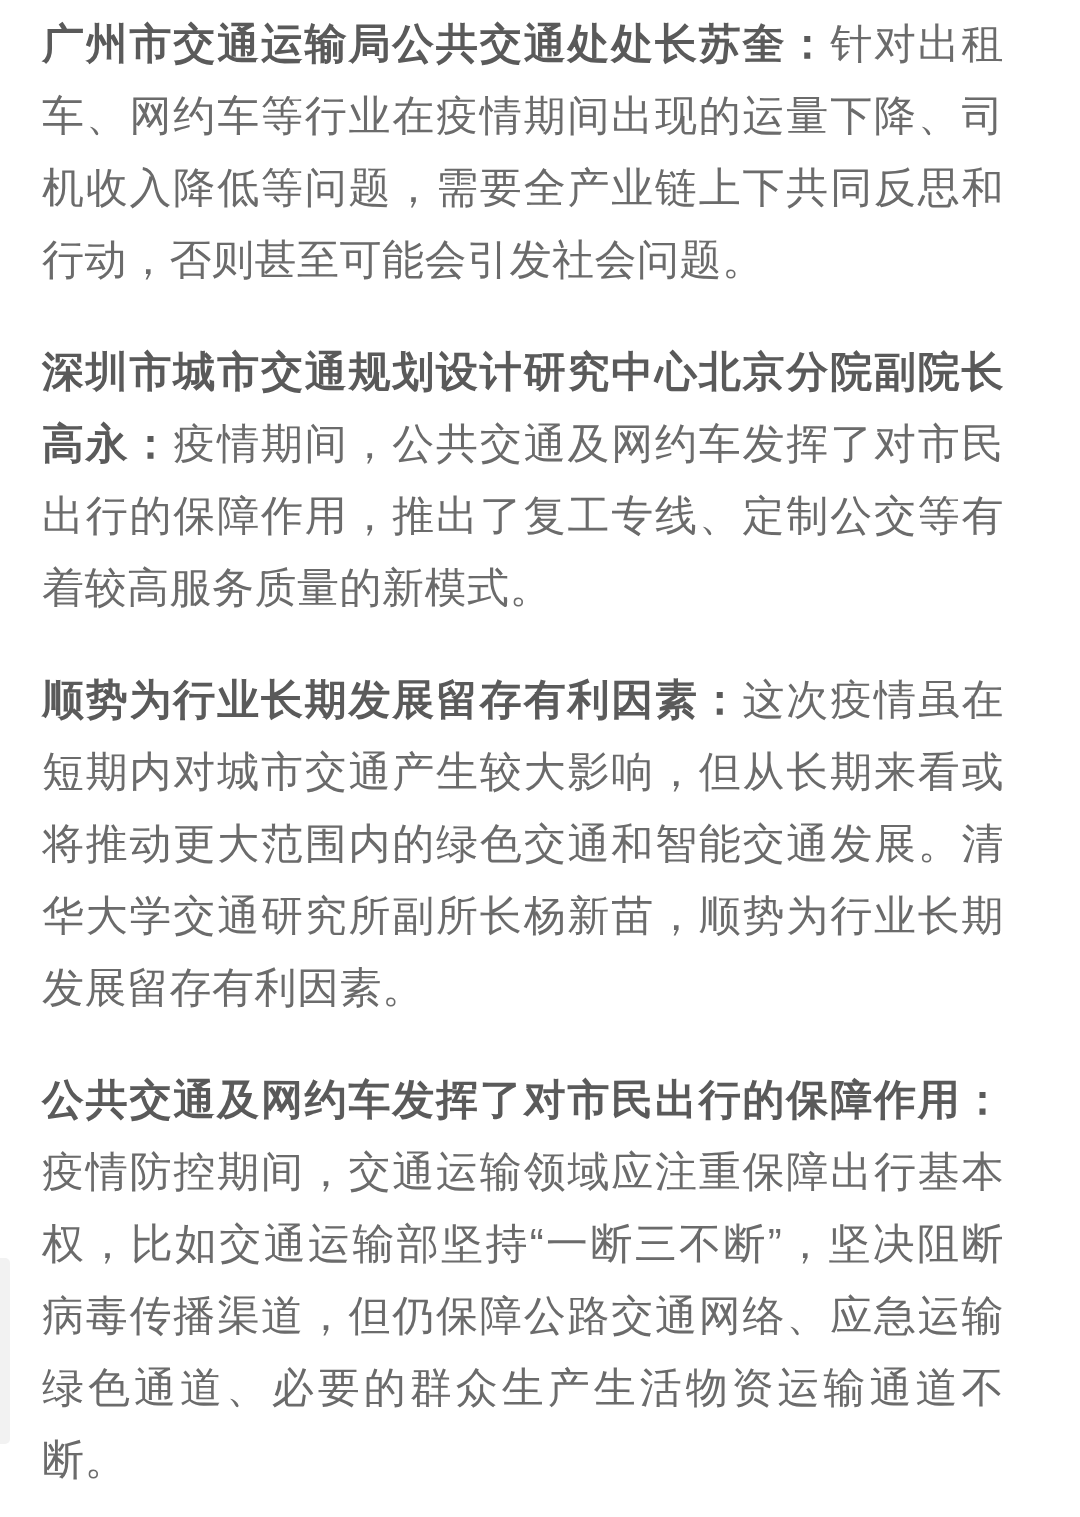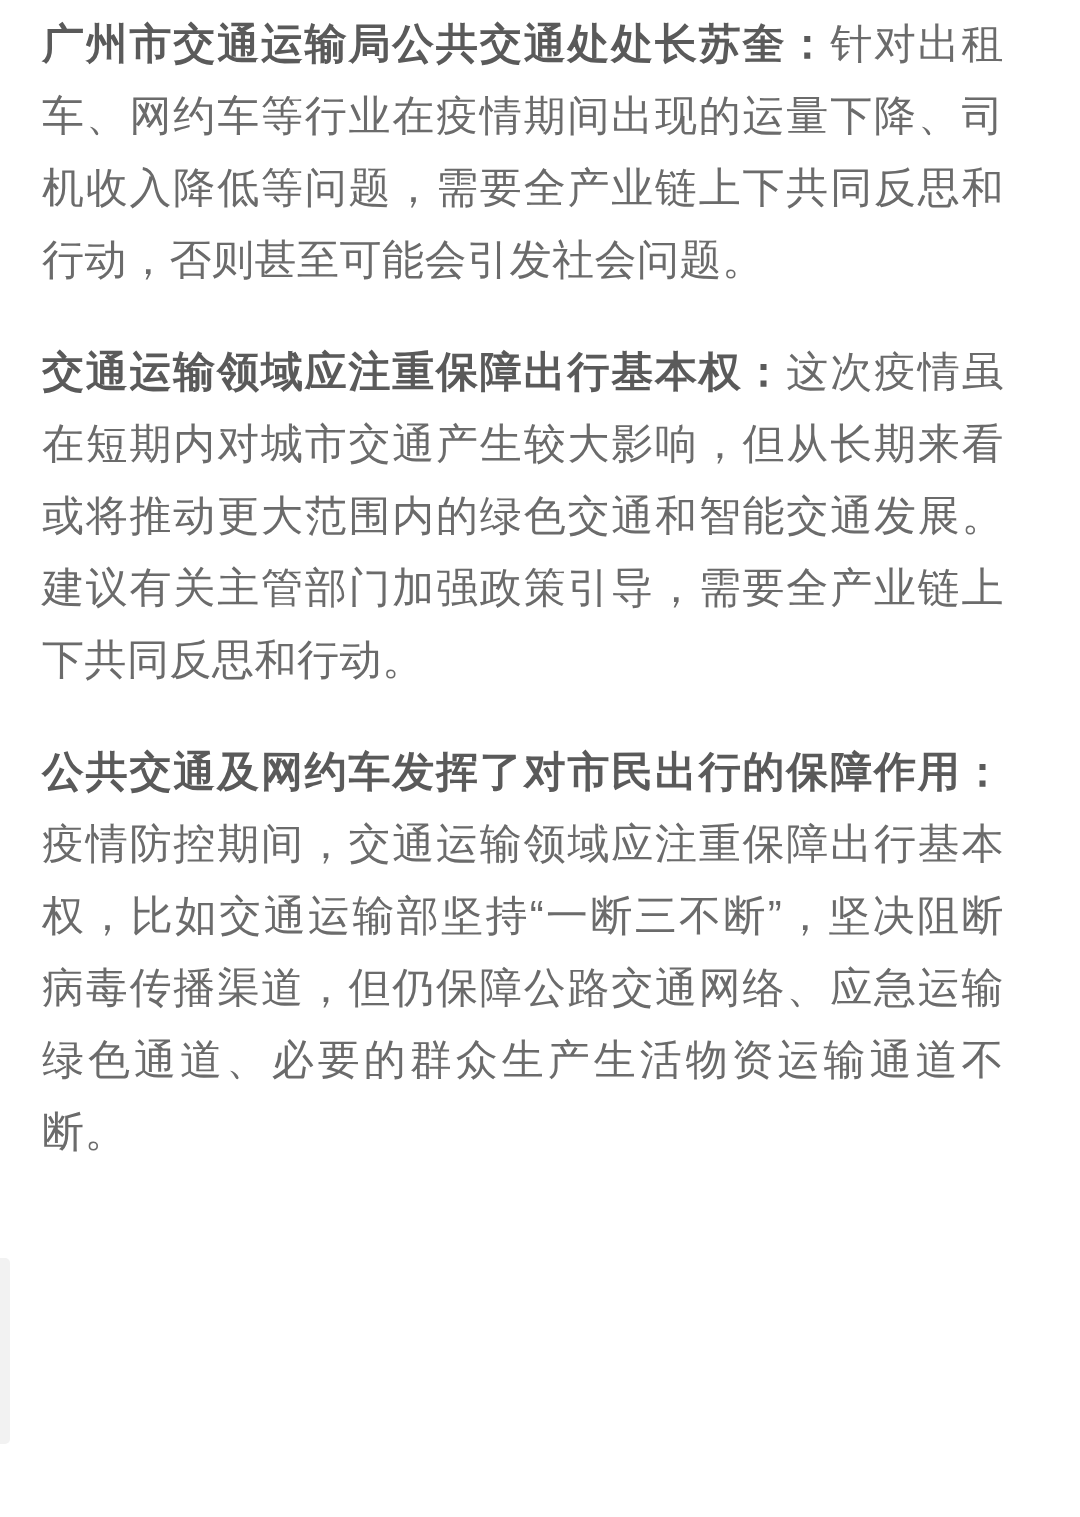--- a/index.html
+++ b/index.html
@@ -48,23 +48,26 @@
 </style>
 </head>
 <body>
 
 <div class="article">
 
   <p class="para">
     <span class="lead">广州市交通运输局公共交通处处长苏奎：</span><span>针对出租车、网约车等行业在疫情期间出现的运量下降、司机收入降低等问题，需要全产业链上下共同反思和行动，否则甚至可能会引发社会问题。</span>
   </p>
 
+  <p class="para">
+    <span class="lead">深圳市城市交通规划设计研究中心北京分院副院长高永：</span><span>疫情期间，公共交通及网约车发挥了对市民出行的保障作用，推出了复工专线、定制公交等有着较高服务质量的新模式。</span>
+  </p>
 
   <p class="para">
-    <span class="lead">交通运输领域应注重保障出行基本权：</span><span>这次疫情虽在短期内对城市交通产生较大影响，但从长期来看或将推动更大范围内的绿色交通和智能交通发展。建议有关主管部门加强政策引导，需要全产业链上下共同反思和行动。</span>
+    <span class="lead">顺势为行业长期发展留存有利因素：</span><span>这次疫情虽在短期内对城市交通产生较大影响，但从长期来看或将推动更大范围内的绿色交通和智能交通发展。清华大学交通研究所副所长杨新苗，顺势为行业长期发展留存有利因素。</span>
   </p>
 
   <p class="para">
     <span class="lead">公共交通及网约车发挥了对市民出行的保障作用：</span><span>疫情防控期间，交通运输领域应注重保障出行基本权，比如交通运输部坚持“一断三不断”，坚决阻断病毒传播渠道，但仍保障公路交通网络、应急运输绿色通道、必要的群众生产生活物资运输通道不断。</span>
   </p>
 
 </div>
 
 <div class="scroll-indicator"></div>
 

